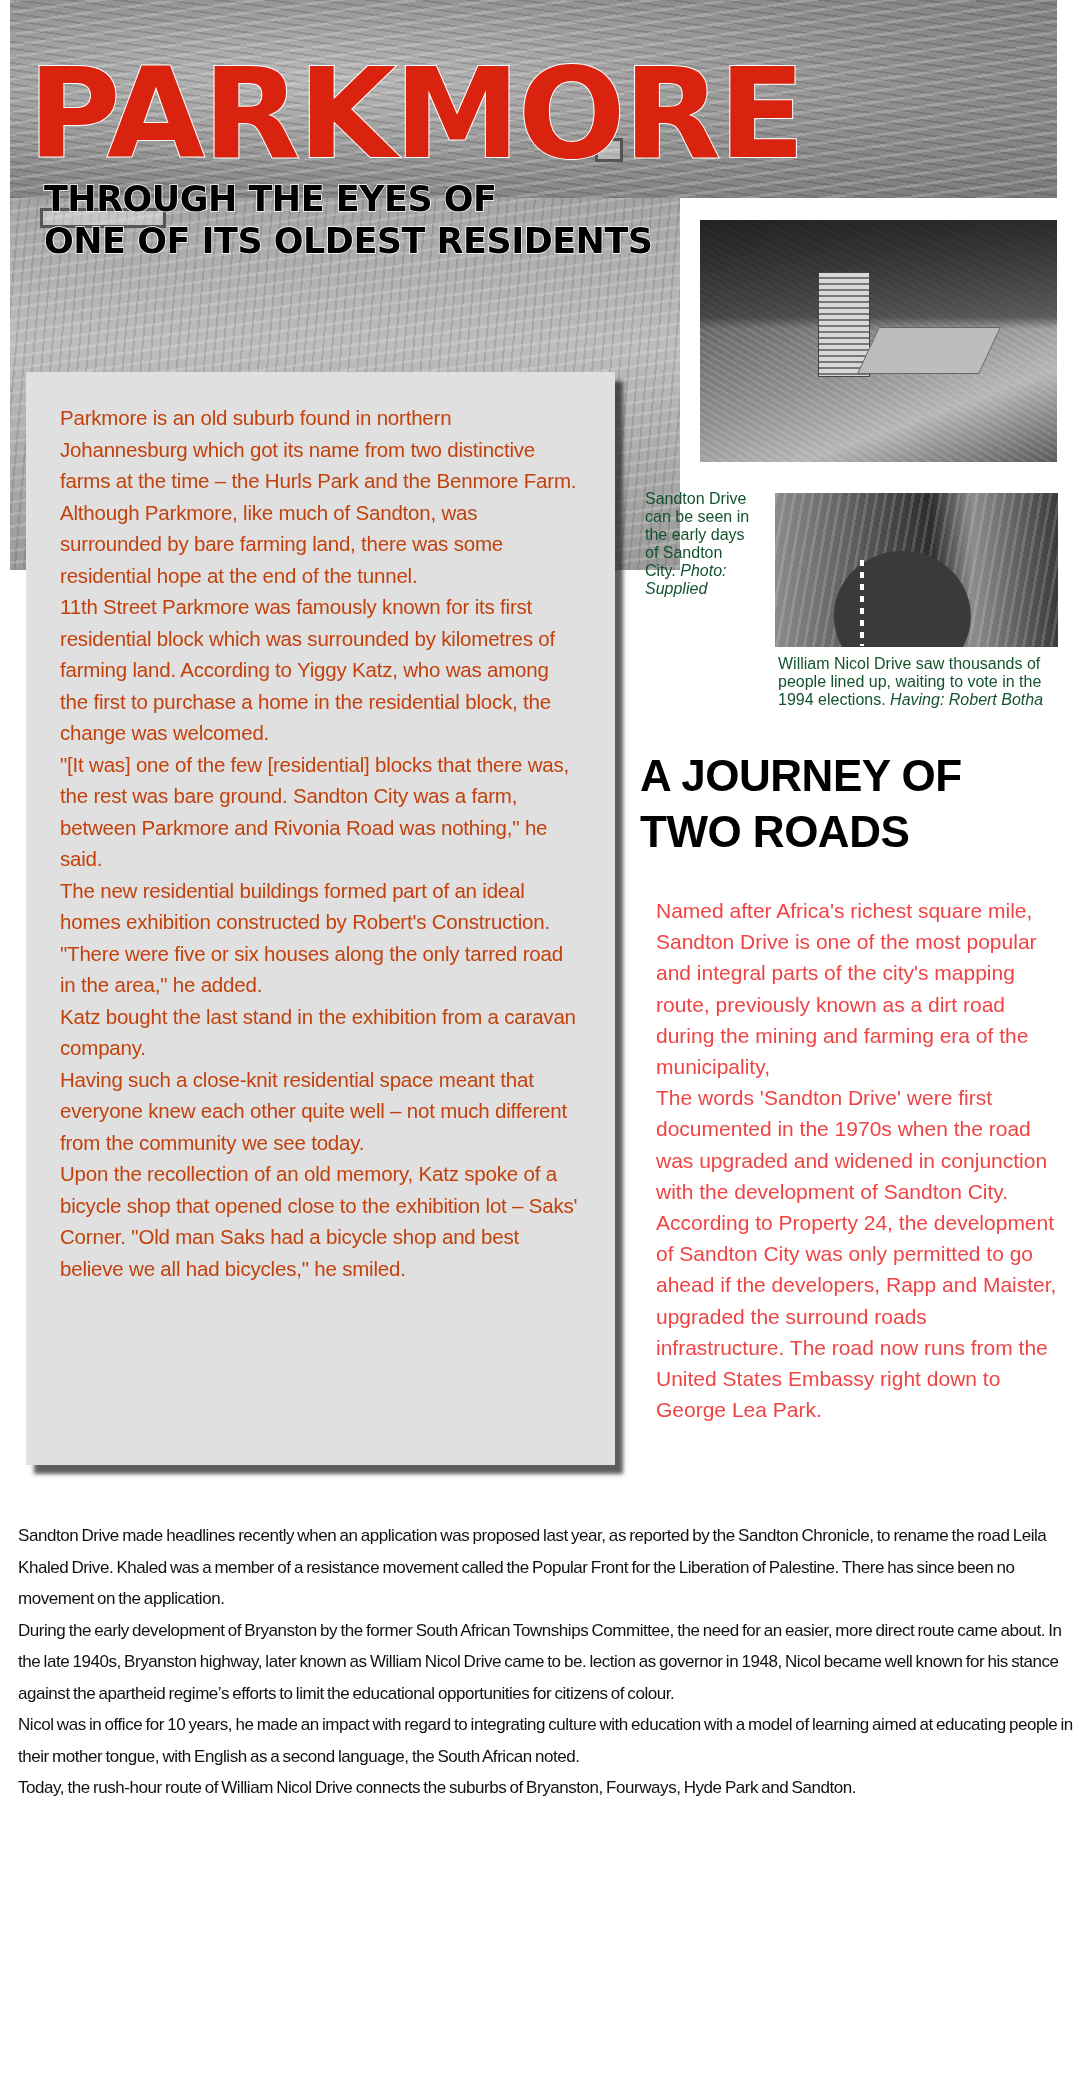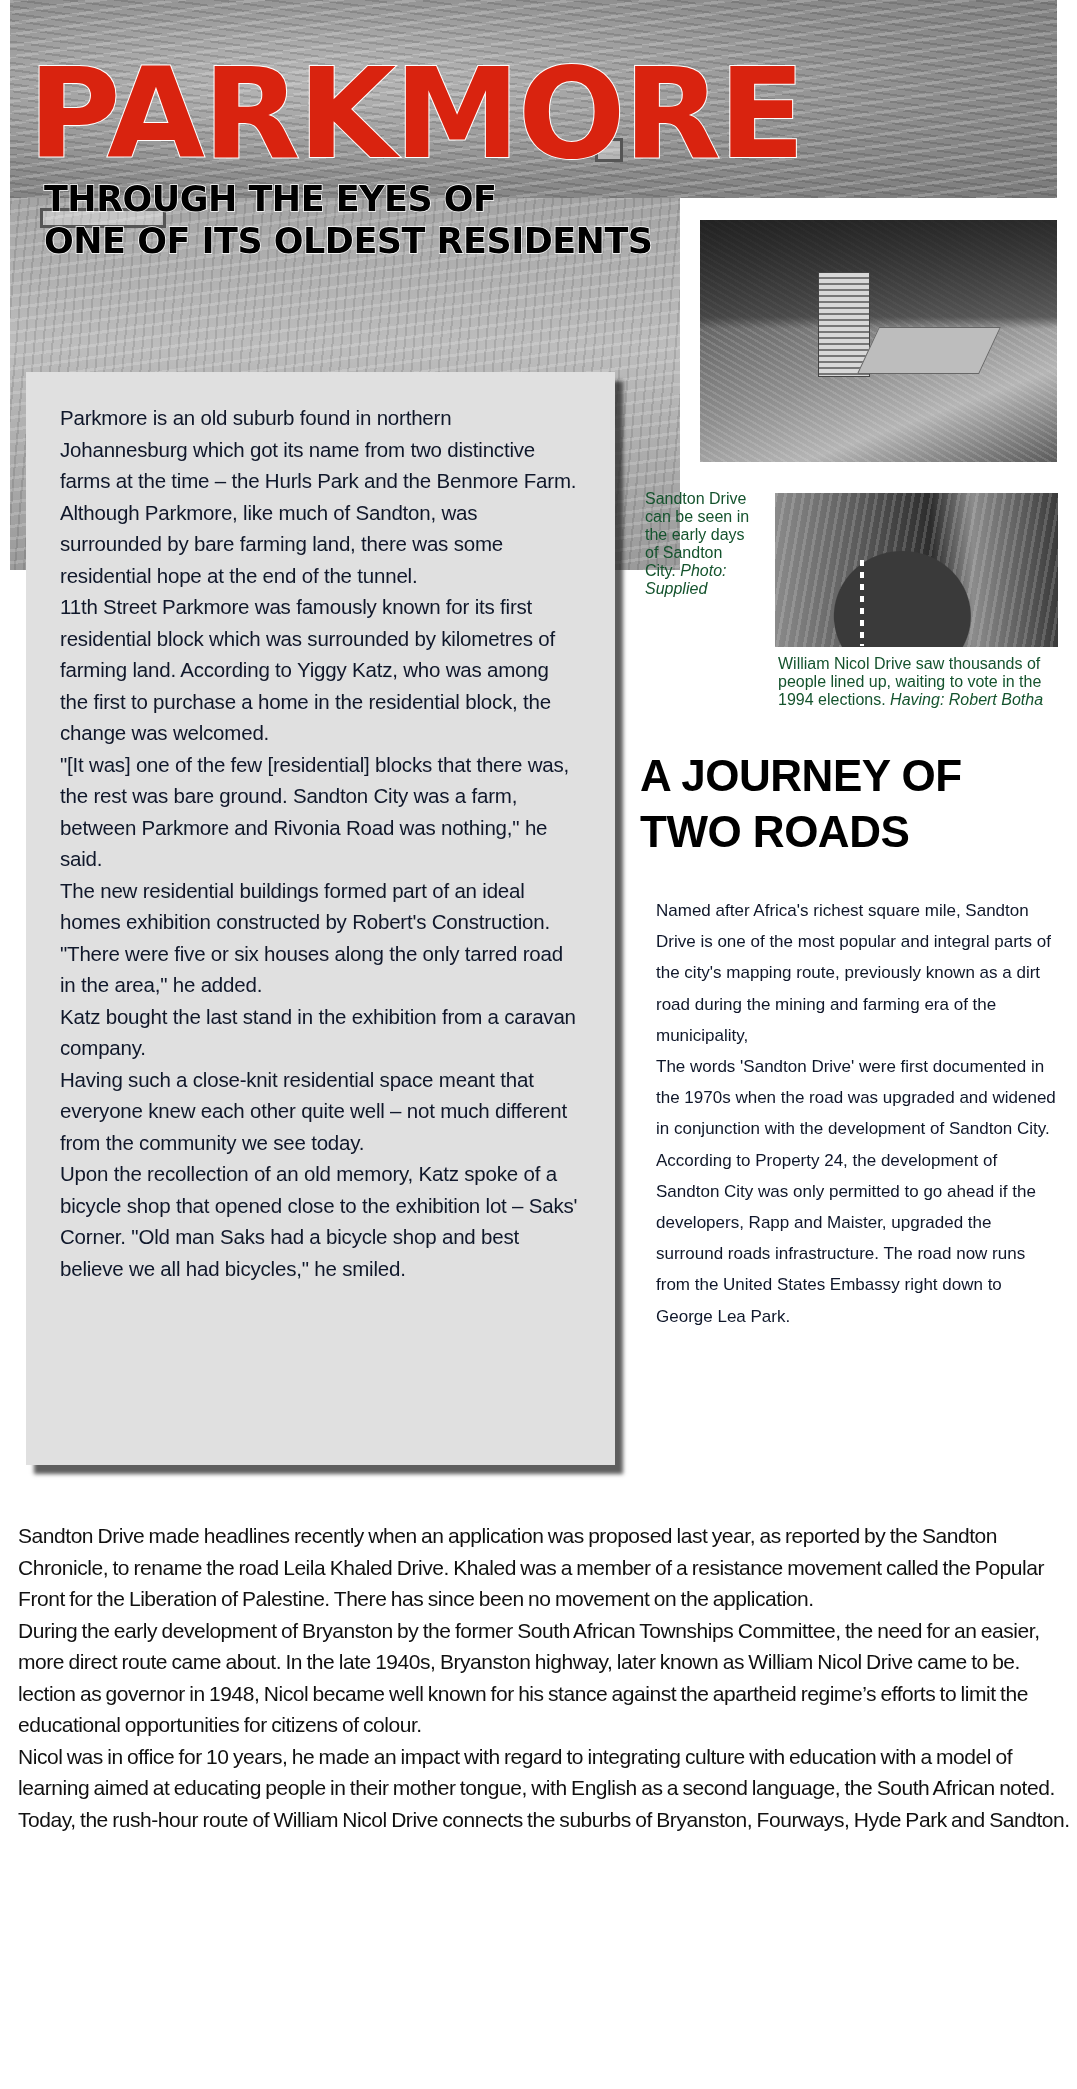--- a/index.html
+++ b/index.html
@@ -88,43 +88,43 @@
   .caption-nicol { left: 778px; top: 655px; width: 280px; }
 
   
   .story-box {
     position: absolute; left: 26px; top: 372px; width: 589px; height: 1093px;
     background: #e0e0e0;
     box-shadow: 8px 9px 4px rgba(40,40,40,.75);
   }
   .story-text {
     position: absolute; left: 60px; top: 402px; width: 520px;
-    font-size: 20.5px; line-height: 31.5px; color: #0f172a;
+    font-size: 20.5px; line-height: 31.5px; color: #c2410c;
     letter-spacing: -0.2px;
   }
   .story-text p { margin: 0; }
 
   
   .section-title {
     position: absolute; left: 640px; top: 748px; width: 410px; margin: 0;
     font-family: Liberation Sans, sans-serif; font-weight: bold;
     font-size: 44px; line-height: 56px; text-align: left; color: #000;
     letter-spacing: -0.5px;
   }
   .roads-text {
     position: absolute; left: 656px; top: 895px; width: 405px;
-    font-size: 17px; line-height: 31.2px; color: #0f172a;
+    font-size: 21px; line-height: 31.2px; color: #ef4444;
   }
   .roads-text p { margin: 0; }
 
   
   .bottom-text {
     position: absolute; left: 18px; top: 1520px; width: 1055px;
     font-family: "Liberation Sans", sans-serif;
-    font-size: 21px; line-height: 31.5px; color: #111;
+    font-size: 17px; line-height: 31.5px; color: #111;
     letter-spacing: -0.45px; word-spacing: -1px;
   }
   .bottom-text p { margin: 0; }
 </style>
 </head>
 <body>
 
 <div class="hero-photo"></div>
 <div class="hero-photo-lower">
   <div class="house-shape" style="left:585px;top:-60px;width:22px;height:18px;"></div>

